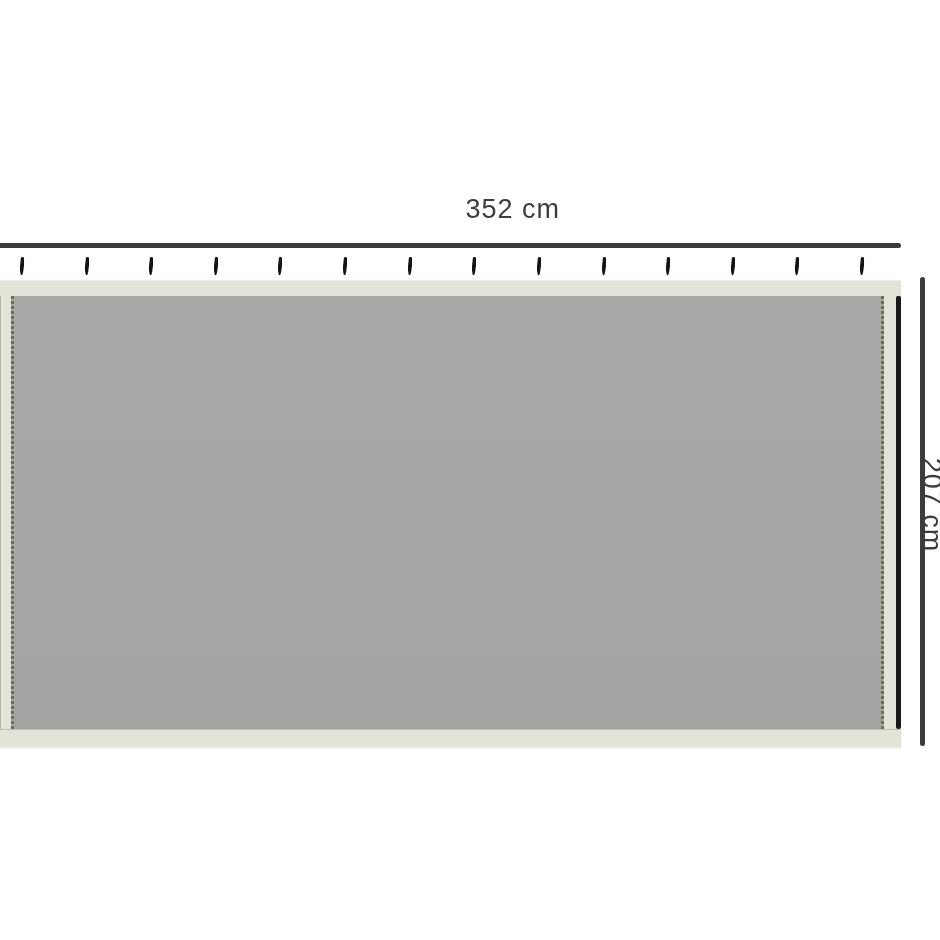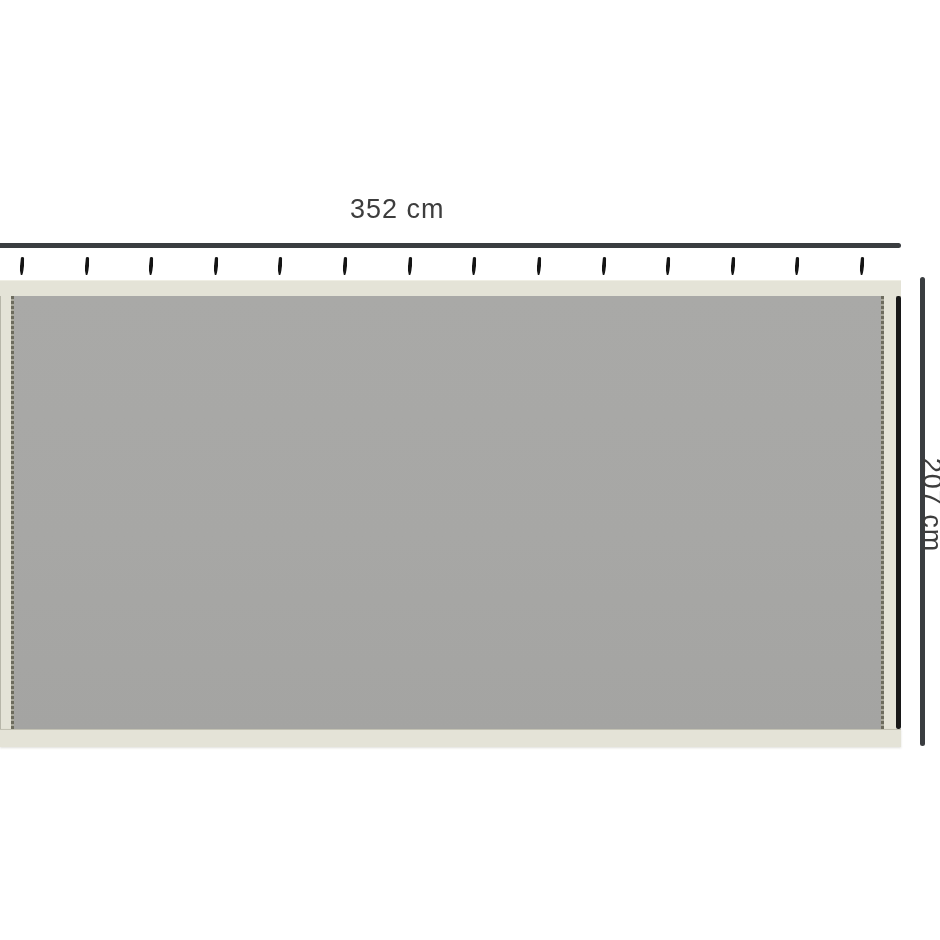--- a/index.html
+++ b/index.html
@@ -15,21 +15,21 @@
     position: relative;
     width: 940px;
     height: 940px;
   }
   
   .h-dim-label {
     position: absolute;
     top: 194px;
     left: 350px;
     width: 210px;
-    text-align: left;
+    text-align: right;
     font-size: 27px;
     letter-spacing: 1px;
     color: var(--label-text, #3d3d3d);
   }
   .h-dim-line {
     position: absolute;
     top: 243px;
     left: 0;
     width: 901px;
     height: 5px;

